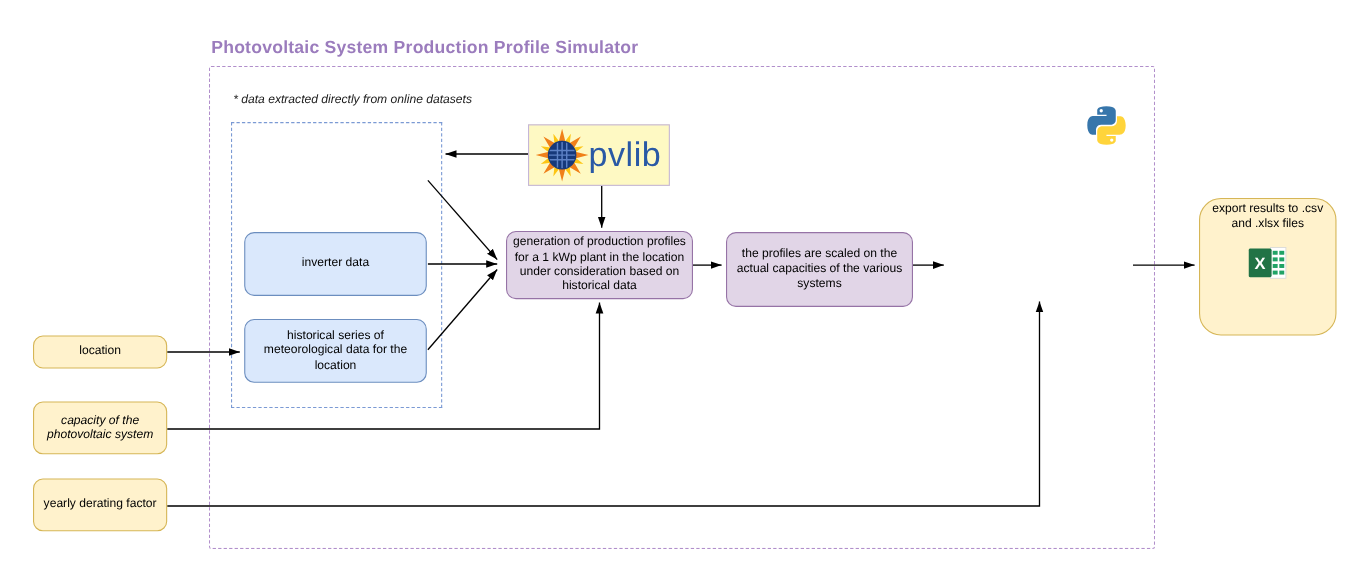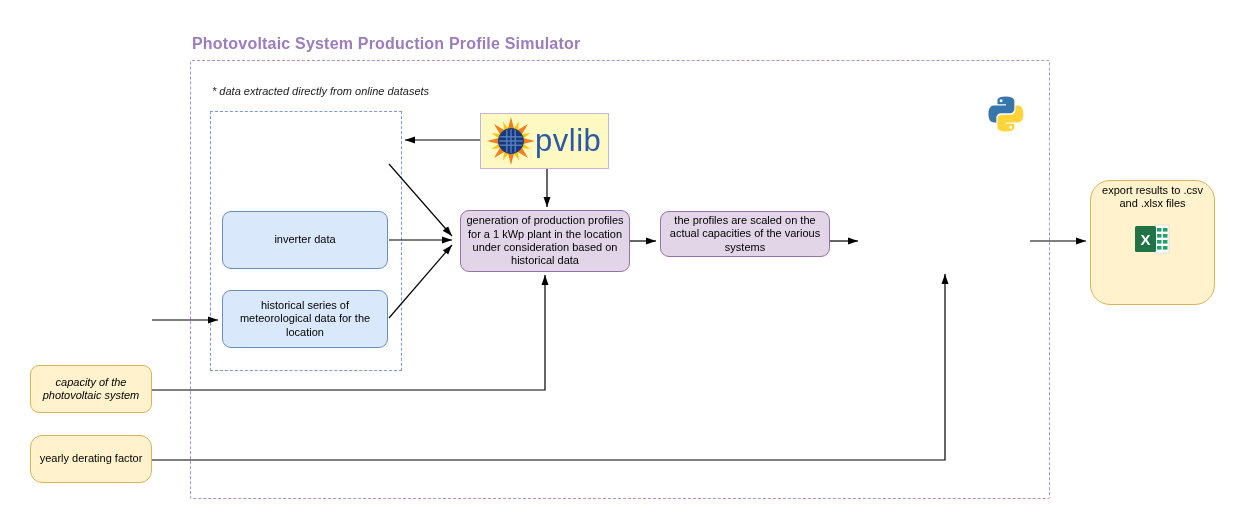--- a/index.html
+++ b/index.html
@@ -30,26 +30,26 @@
   }
   .node-blue   { background:var(--blue_fill,#dae8fc);  border:1px solid var(--blue_stroke,#6c8ebf); }
   .node-purple { background:var(--purple_fill,#e1d5e7); border:1px solid var(--purple_stroke,#9673a6); }
   .node-yellow { background:var(--yellow_fill,#fff2cc); border:1px solid var(--yellow_stroke,#d6b656); }
 
   #src-panel   { left:222px; top:132px; width:166px; height:58px; }
   #src-inverter{ left:222px; top:211px; width:166px; height:58px; }
   #src-meteo   { left:222px; top:290px; width:166px; height:58px; }
 
   #step-generation { left:460px; top:210px; width:170px; height:62px; }
-  #step-scale      { left:660px; top:211px; width:170px; height:46px; }
+  #step-scale      { left:660px; top:211px; width:170px; height:68px; }
   #step-derate     { left:862px; top:211px; width:168px; height:60px; }
 
   #in-location { left:30px; top:305px; width:122px; height:30px; }
   #in-capacity { left:30px; top:365px; width:122px; height:48px;font-style:italic; }
-  #in-derating { left:30px; top:435px; width:122px; height:48px;border-radius:12px; }
+  #in-derating { left:30px; top:435px; width:122px; height:48px; }
 
   #out-export {
     left:1090px; top:180px; width:125px; height:125px; border-radius:20px;
     flex-direction:column; justify-content:flex-start; gap:12px;
   }
   #out-export .label { width:112px; }
 
   #pvlib-logo {
     left:480px; top:113px; width:127px; height:54px;
     background:#fef9c3; border:1px solid #c5b6d8;
@@ -97,20 +97,23 @@
     <span>historical series of meteorological data for the location</span>
   </div>
 
   <div class="abs node node-purple" id="step-generation">
     <span>generation of production profiles for a 1 kWp plant in the location under consideration based on historical data</span>
   </div>
   <div class="abs node node-purple" id="step-scale">
     <span>the profiles are scaled on the actual capacities of the various systems</span>
   </div>
 
+  <div class="abs node node-yellow" id="in-location">
+    <span>location</span>
+  </div>
   <div class="abs node node-yellow" id="in-capacity">
     <span>capacity of the photovoltaic system</span>
   </div>
   <div class="abs node node-yellow" id="in-derating">
     <span>yearly derating factor</span>
   </div>
 
   <div class="abs node node-yellow" id="out-export">
     <span class="label">export results to .csv and .xlsx files</span>
     <svg width="36" height="32" viewBox="0 0 36 32" xmlns="http://www.w3.org/2000/svg">

